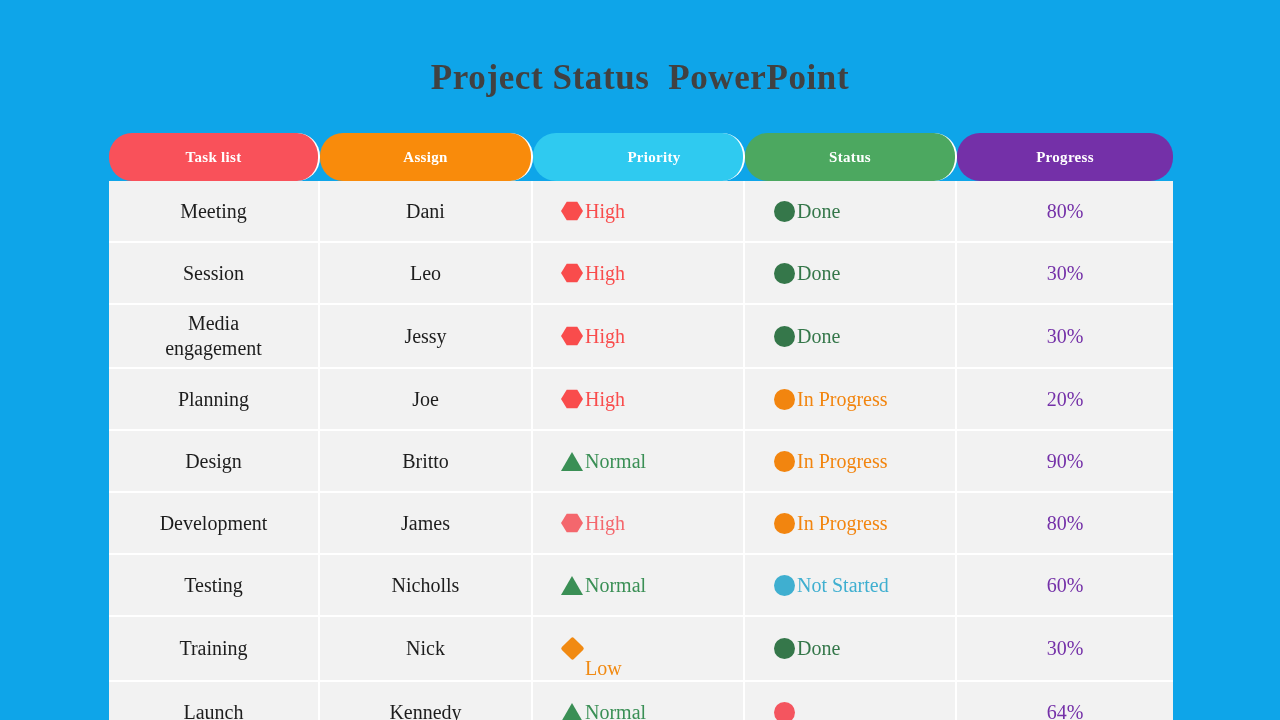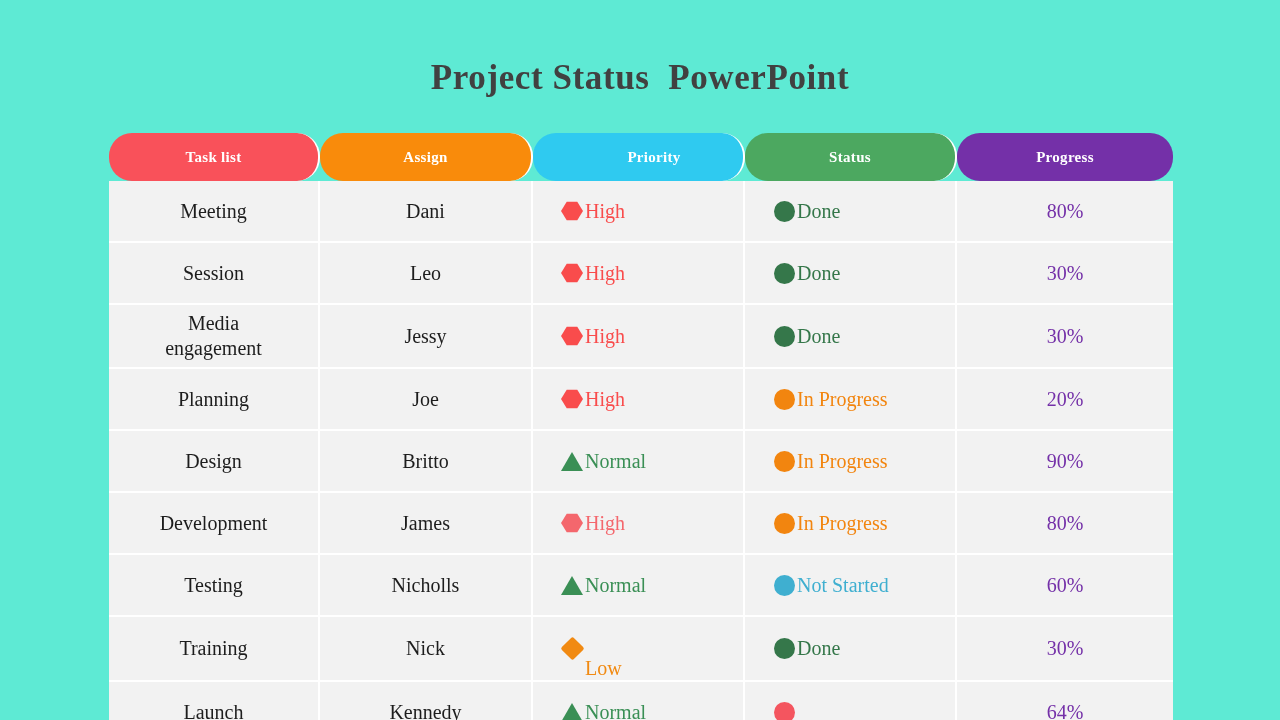--- a/index.html
+++ b/index.html
@@ -12,21 +12,21 @@
     width: 1280px;
     height: 720px;
     overflow: hidden;
     font-family: "Liberation Serif", "DejaVu Serif", serif;
     -webkit-font-smoothing: antialiased;
   }
   .slide {
     position: relative;
     width: 1280px;
     height: 720px;
-    background: #5eead4;
+    background: #0ea5e9;
     box-sizing: border-box;
   }
 
   
   .slide-title {
     position: absolute;
     left: 0;
     top: 57px;
     width: 1280px;
     text-align: center;

